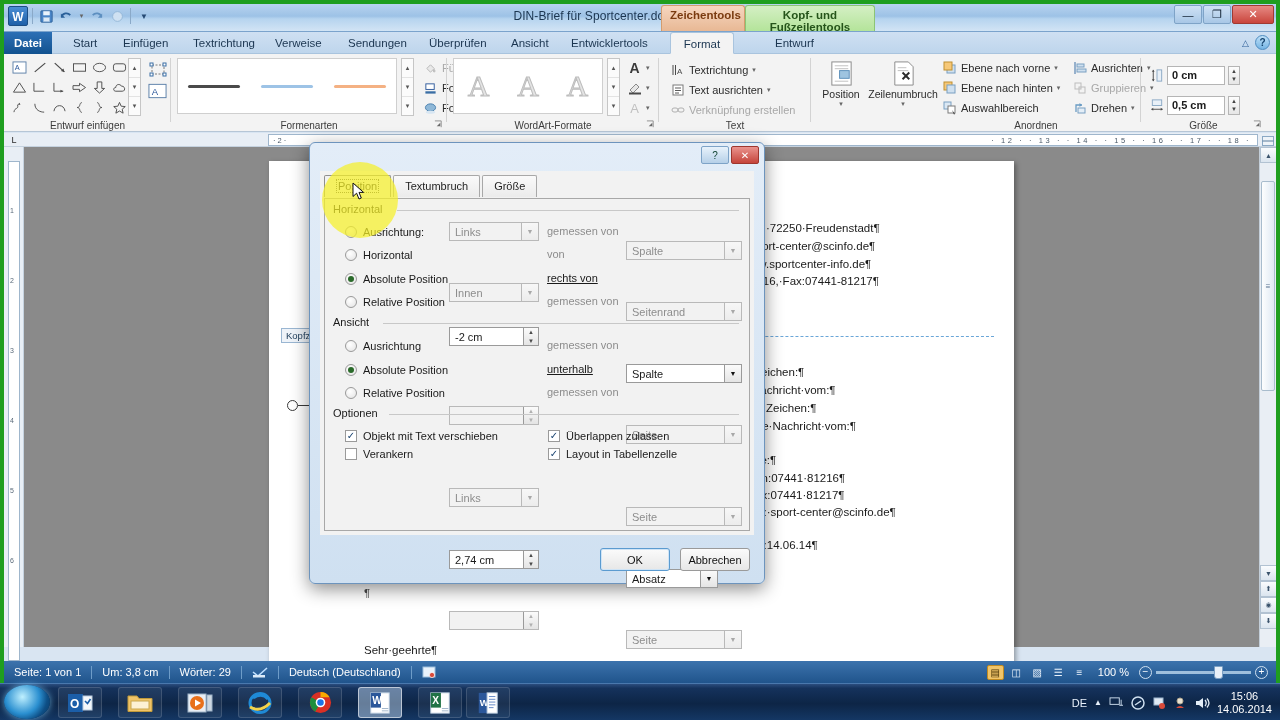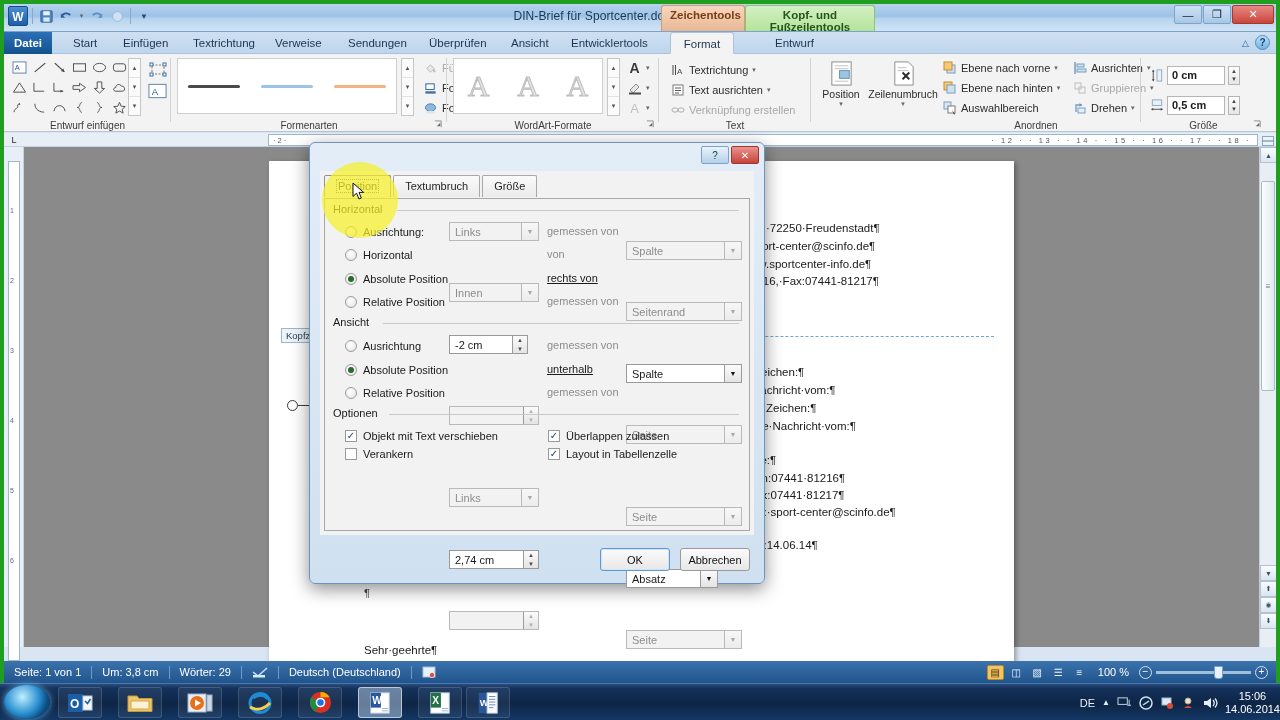--- a/index.html
+++ b/index.html
@@ -260,21 +260,21 @@
              background: linear-gradient(180deg,#2b4d7e 0%, #15325c 12%, #0d2546 55%, #143764 100%);
              border-top:1px solid #4a78ad; }
   .startorb { position:absolute; left:4px; top:1px; width:46px; height:34px; border-radius:50%;
               background: radial-gradient(circle at 40% 35%, #bff0ff, #2a8fd0 48%, #0e4f86 70%, #07325a);
               box-shadow: 0 0 7px rgba(130,210,255,.7); }
   .tbitem { position:absolute; top:3px; width:44px; height:31px; border-radius:3px;
             display:flex; align-items:center; justify-content:center;
             border:1px solid rgba(255,255,255,.14); background: rgba(255,255,255,.06); }
   .tbitem.active { background: rgba(210,232,255,.45); border-color:rgba(255,255,255,.55); }
   .tray { position:absolute; right:0; top:0; height:37px; display:flex; align-items:center;
-          gap:7px; color:#e8f1fb; font-size:11px; }
+          gap:7px; padding-right:8px; color:#e8f1fb; font-size:11px; }
   .clock { text-align:center; line-height:13px; font-size:11px; color:#ffffff; }
 
   .ic { display:block; }
 </style>
 </head>
 <body>
 
 <div id="root">
   <div class="greenframe"></div>
 
@@ -887,21 +887,21 @@
           <div class="midlabel dim" style="position:absolute;left:222px;top:49px">von</div>
           <div class="combo dim" style="left:301px;top:46px;width:116px">
             <span>Seitenrand</span>
             <span class="arrow">▼</span>
           </div>
 
           <div class="row" style="left:20px;top:69px">
             <span class="radio on"></span>
             <span class="rlabel">Absolute Position</span>
           </div>
-          <div class="spinbox" style="left:124px;top:60px;width:79px">
+          <div class="spinbox" style="left:124px;top:52px;width:90px">
             <span>-2 cm</span>
             <span class="spn">
                 <div>▲</div>
                 <div>▼</div>
               </span>
           </div>
           <div class="midlabel" style="position:absolute;left:222px;top:73px"><span class="u">rechts von</span></div>
           <div class="combo strong" style="left:301px;top:70px;width:116px">
             <span>Spalte</span>
             <span class="arrow">▼</span>

